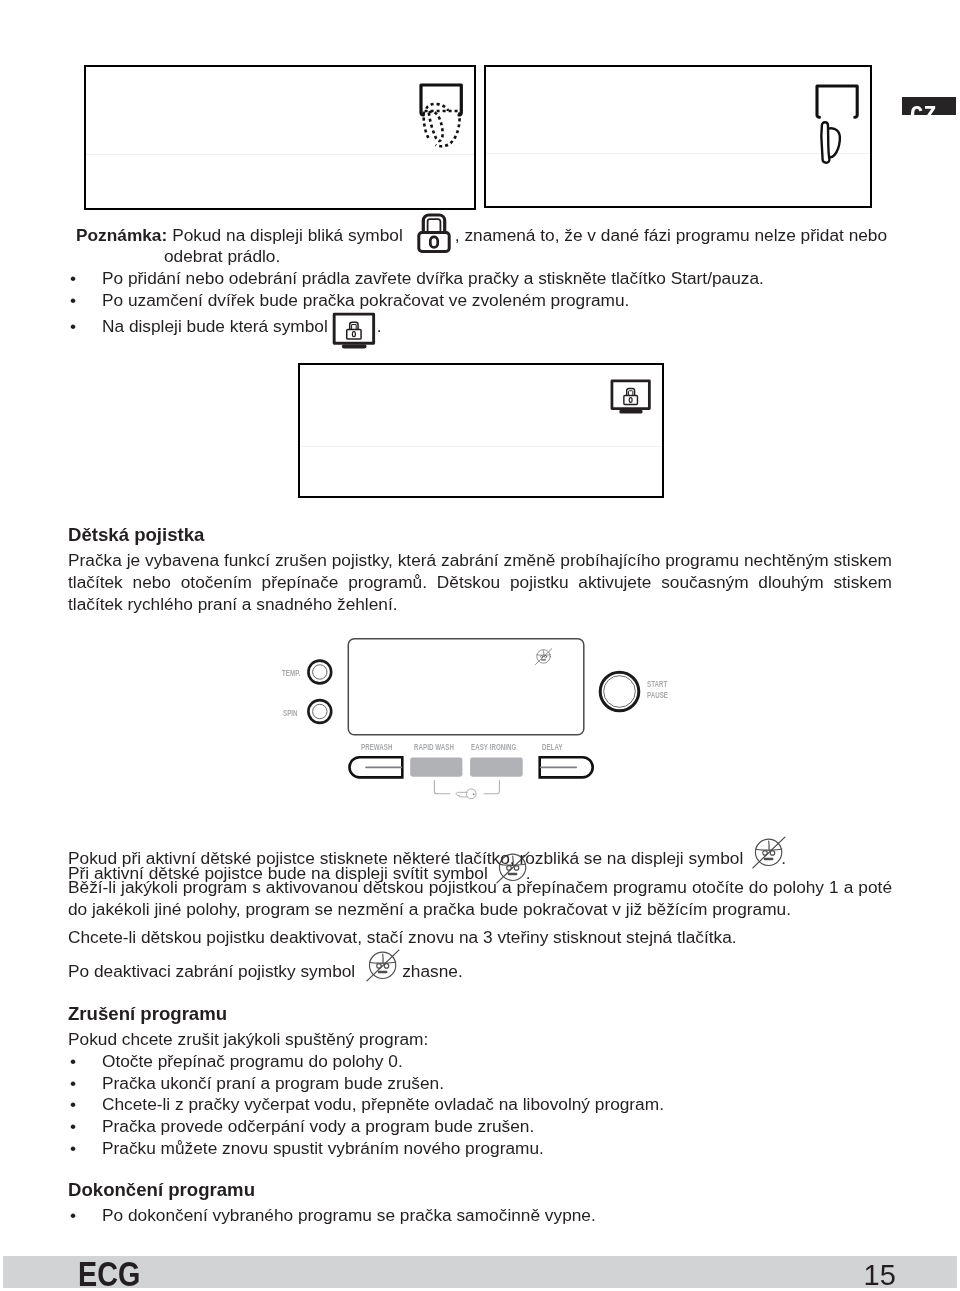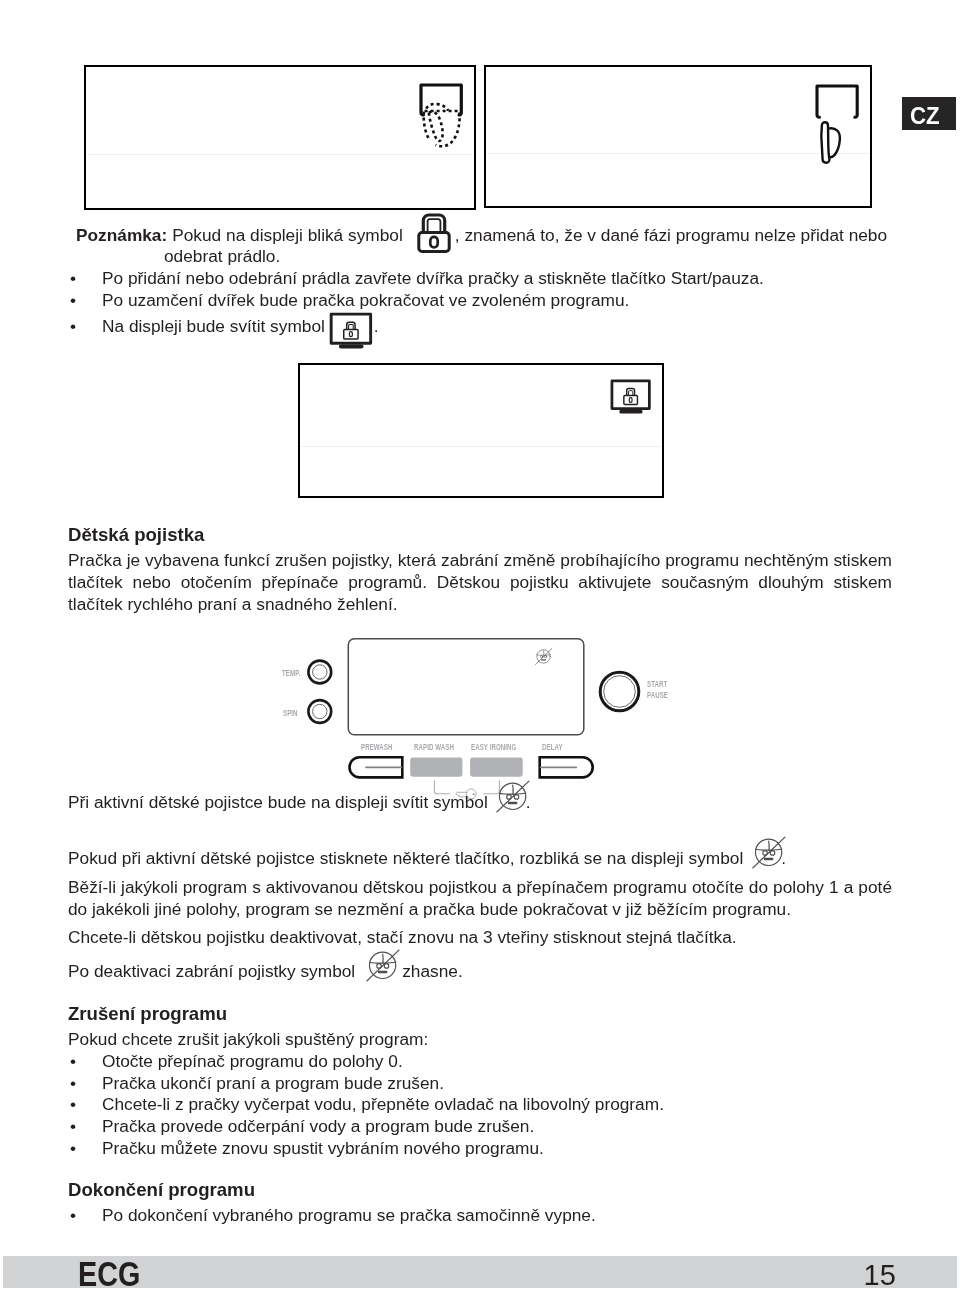--- a/index.html
+++ b/index.html
@@ -3,22 +3,22 @@
 <meta charset="utf-8">
 <title>manual page</title>
 <style>
   html,body{margin:0;padding:0;}
   body{width:960px;height:1291px;background:#fff;
        font-family:"Liberation Sans",sans-serif;color:#231f20;
        position:relative;overflow:hidden;}
   .page{position:absolute;left:0;top:0;width:960px;height:1291px;}
 
   
-  .lang-tab{position:absolute;left:902.4px;top:96.8px;width:54.1px;height:33px;
-            background:#272425;}
+  .lang-tab{position:absolute;left:902.4px;top:96.8px;width:54.1px;height:18px;
+            background:#272425;font-family:Liberation Mono, monospace;}
   .lang-tab-text{position:absolute;left:8px;top:25.7px;color:#fff;font-weight:bold;
             font-size:24.4px;line-height:0;letter-spacing:0;
             transform:translateY(-6px) scaleX(0.91);transform-origin:left center;}
 
   
   .fig{position:absolute;border:2.2px solid #000;box-sizing:border-box;background:#fff;}
   .fig1{left:84px;top:65px;width:392px;height:145px;}
   .fig2{left:484px;top:65px;width:388px;height:143px;}
   .fig3{left:298px;top:363px;width:366px;height:135px;}
   .fig .hair{position:absolute;left:0;right:0;top:62%;height:1px;background:#f1f1f1;}
@@ -137,21 +137,21 @@
               <rect x="1.8" y="19.6" width="30.4" height="18.8" rx="3.2" stroke-width="3.0"></rect>
               <rect x="13.3" y="23.9" width="7.4" height="10.6" rx="3.7" stroke-width="2.7"></rect>
             </g>
           </svg></span><span>, znamená to, že v dané fázi programu nelze přidat nebo</span></div>
     <div class="ln" style="left:164px;top:256.3px;">odebrat prádlo.</div>
     <div class="ln" style="left:70px;top:278px;">•</div>
     <div class="ln" style="left:102px;top:278px;">Po přidání nebo odebrání prádla zavřete dvířka pračky a stiskněte tlačítko Start/pauza.</div>
     <div class="ln" style="left:70px;top:299.8px;">•</div>
     <div class="ln" style="left:102px;top:299.8px;">Po uzamčení dvířek bude pračka pokračovat ve zvoleném programu.</div>
     <div class="ln" style="left:70px;top:325.8px;">•</div>
-    <div class="ln" style="left:102px;top:325.8px;"><span>Na displeji bude svítit symbol</span><span class="ico ico-disp"><svg viewBox="0 0 46 40" width="47.8" height="41.6">
+    <div class="ln" style="left:102px;top:325.8px;"><span>Na displeji bude která symbol</span><span class="ico ico-disp"><svg viewBox="0 0 46 40" width="47.8" height="41.6">
             <g fill="none" stroke="#231f20">
               <path d="M4 3 H42 V31 H4 Z" stroke-width="2.8" stroke-linejoin="round"></path>
               <path d="M13.4 34.2 H33.2" stroke-width="3.9" stroke-linecap="round"></path>
               <g stroke-width="1.45" stroke-linejoin="round">
                 <path d="M19.0 17.6 V12.9 A2.2 2.2 0 0 1 21.2 10.7 H24.8 A2.2 2.2 0 0 1 27.0 12.9 V17.6"></path>
                 <path d="M20.8 17.2 V13.8 A0.9 0.9 0 0 1 21.7 12.9 H24.3 A0.9 0.9 0 0 1 25.2 13.8 V17.2" stroke-width="1.0"></path>
                 <rect x="16.1" y="17.7" width="13.8" height="9.3" rx="1.1"></rect>
                 <rect x="21.6" y="19.9" width="2.8" height="4.8" rx="1.4" stroke-width="1.2"></rect>
               </g>
             </g>
@@ -215,21 +215,21 @@
             <circle cx="13.0" cy="16.9" r="2.25"></circle>
             <circle cx="20.5" cy="16.9" r="2.25"></circle>
             <path d="M13.0 22.9 H20.2" stroke-width="2.5"></path>
             <path d="M0.9 31.9 L32.9 1.1" stroke-width="1.3"></path>
           </g>
         </svg>
       </span>
   </div>
 
   <div>
-    <div class="ln" style="left:68px;top:802px;text-align:right;"><span>Při aktivní dětské pojistce bude na displeji svítit symbol</span><span class="ico ico-child"><svg viewBox="0 0 34 33" width="34" height="33">
+    <div class="ln" style="left:68px;top:873px;text-align:right;"><span>Při aktivní dětské pojistce bude na displeji svítit symbol</span><span class="ico ico-child"><svg viewBox="0 0 34 33" width="34" height="33">
             <g fill="none" stroke="#4e4e50" stroke-width="1.15" stroke-linecap="round">
               <circle cx="16.6" cy="16.3" r="13.15"></circle>
               <path d="M3.6 13.2 C8.6 14.5 25.1 14.5 29.8 13.0"></path>
               <path d="M16.7 5.0 C17.2 8.2 17.2 11.7 17.0 14.2"></path>
               <circle cx="13.0" cy="16.9" r="2.25"></circle>
               <circle cx="20.5" cy="16.9" r="2.25"></circle>
               <path d="M13.0 22.9 H20.2" stroke-width="2.5"></path>
               <path d="M0.9 31.9 L32.9 1.1" stroke-width="1.3"></path>
             </g>
           </svg></span><span>.</span></div>

